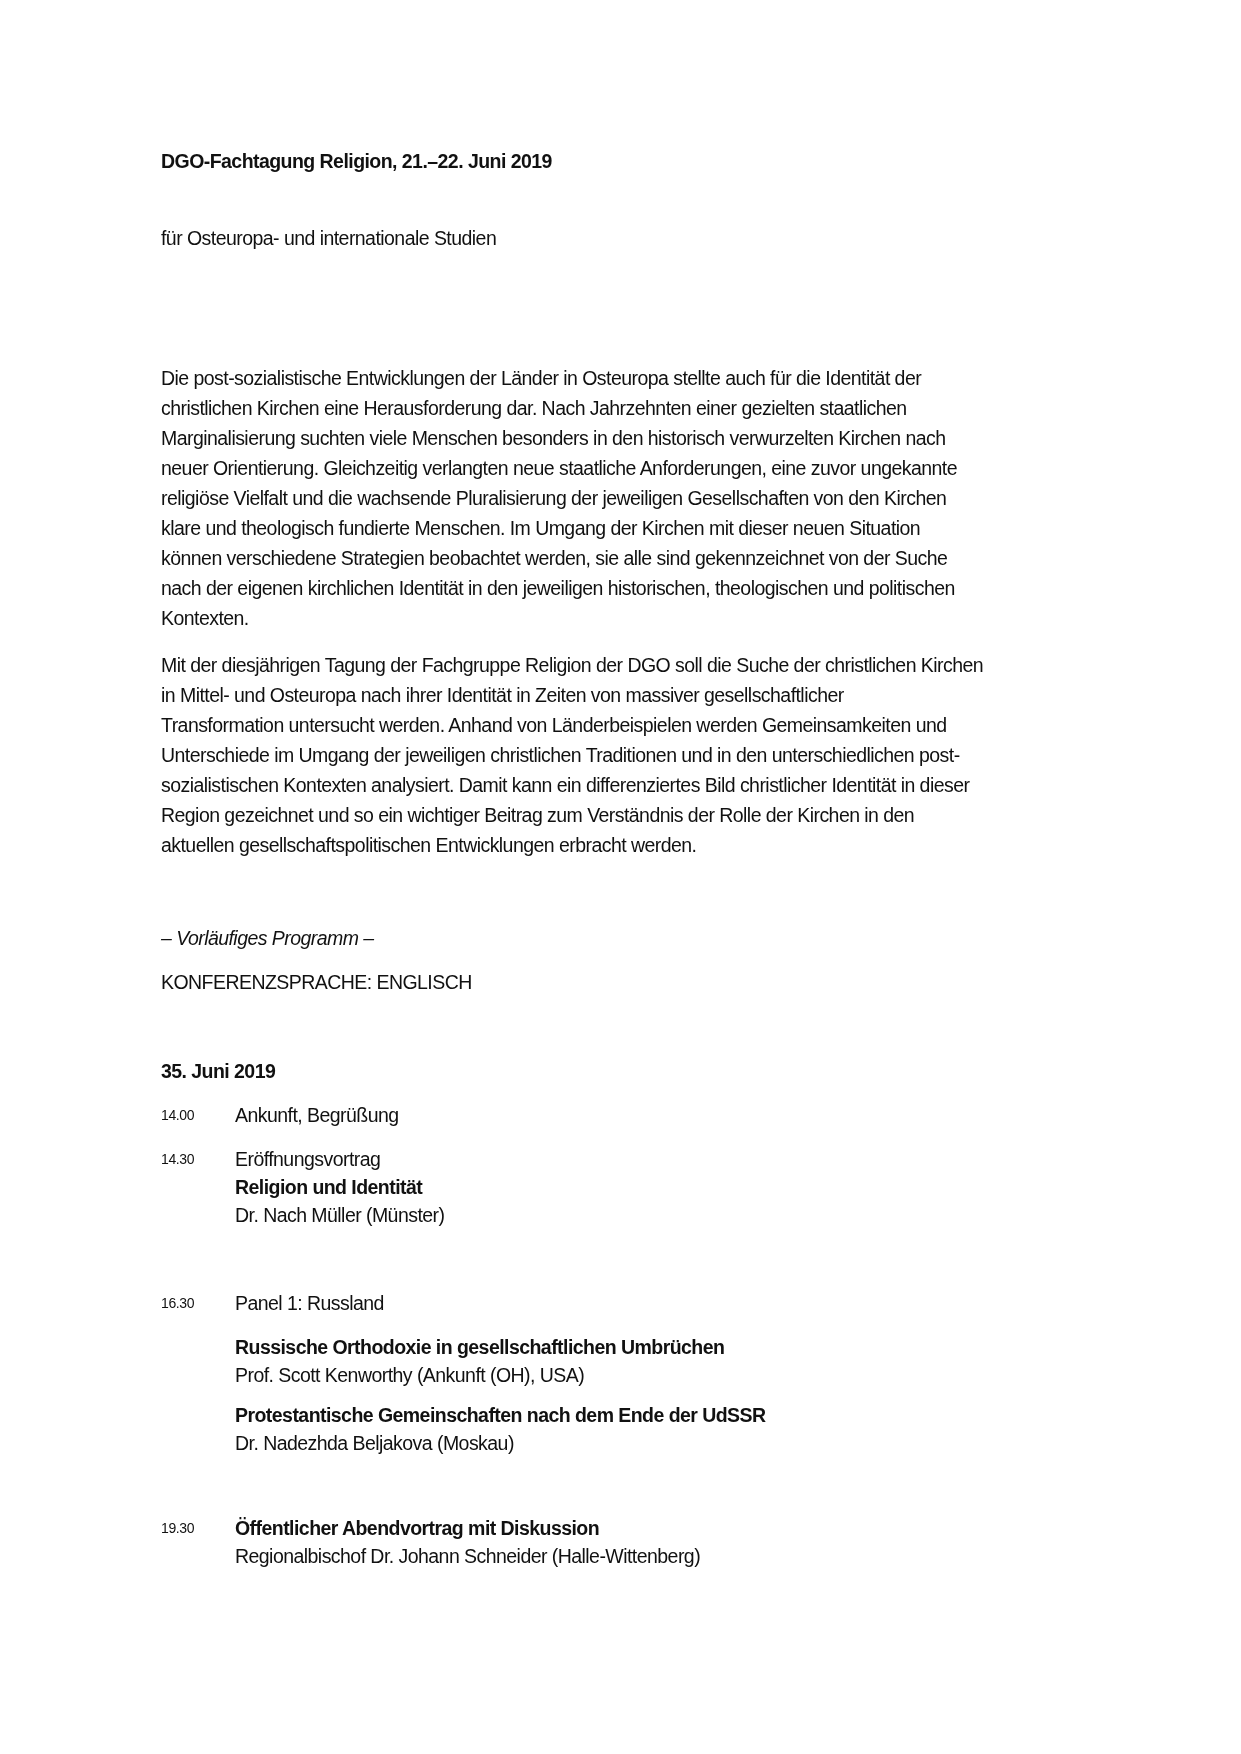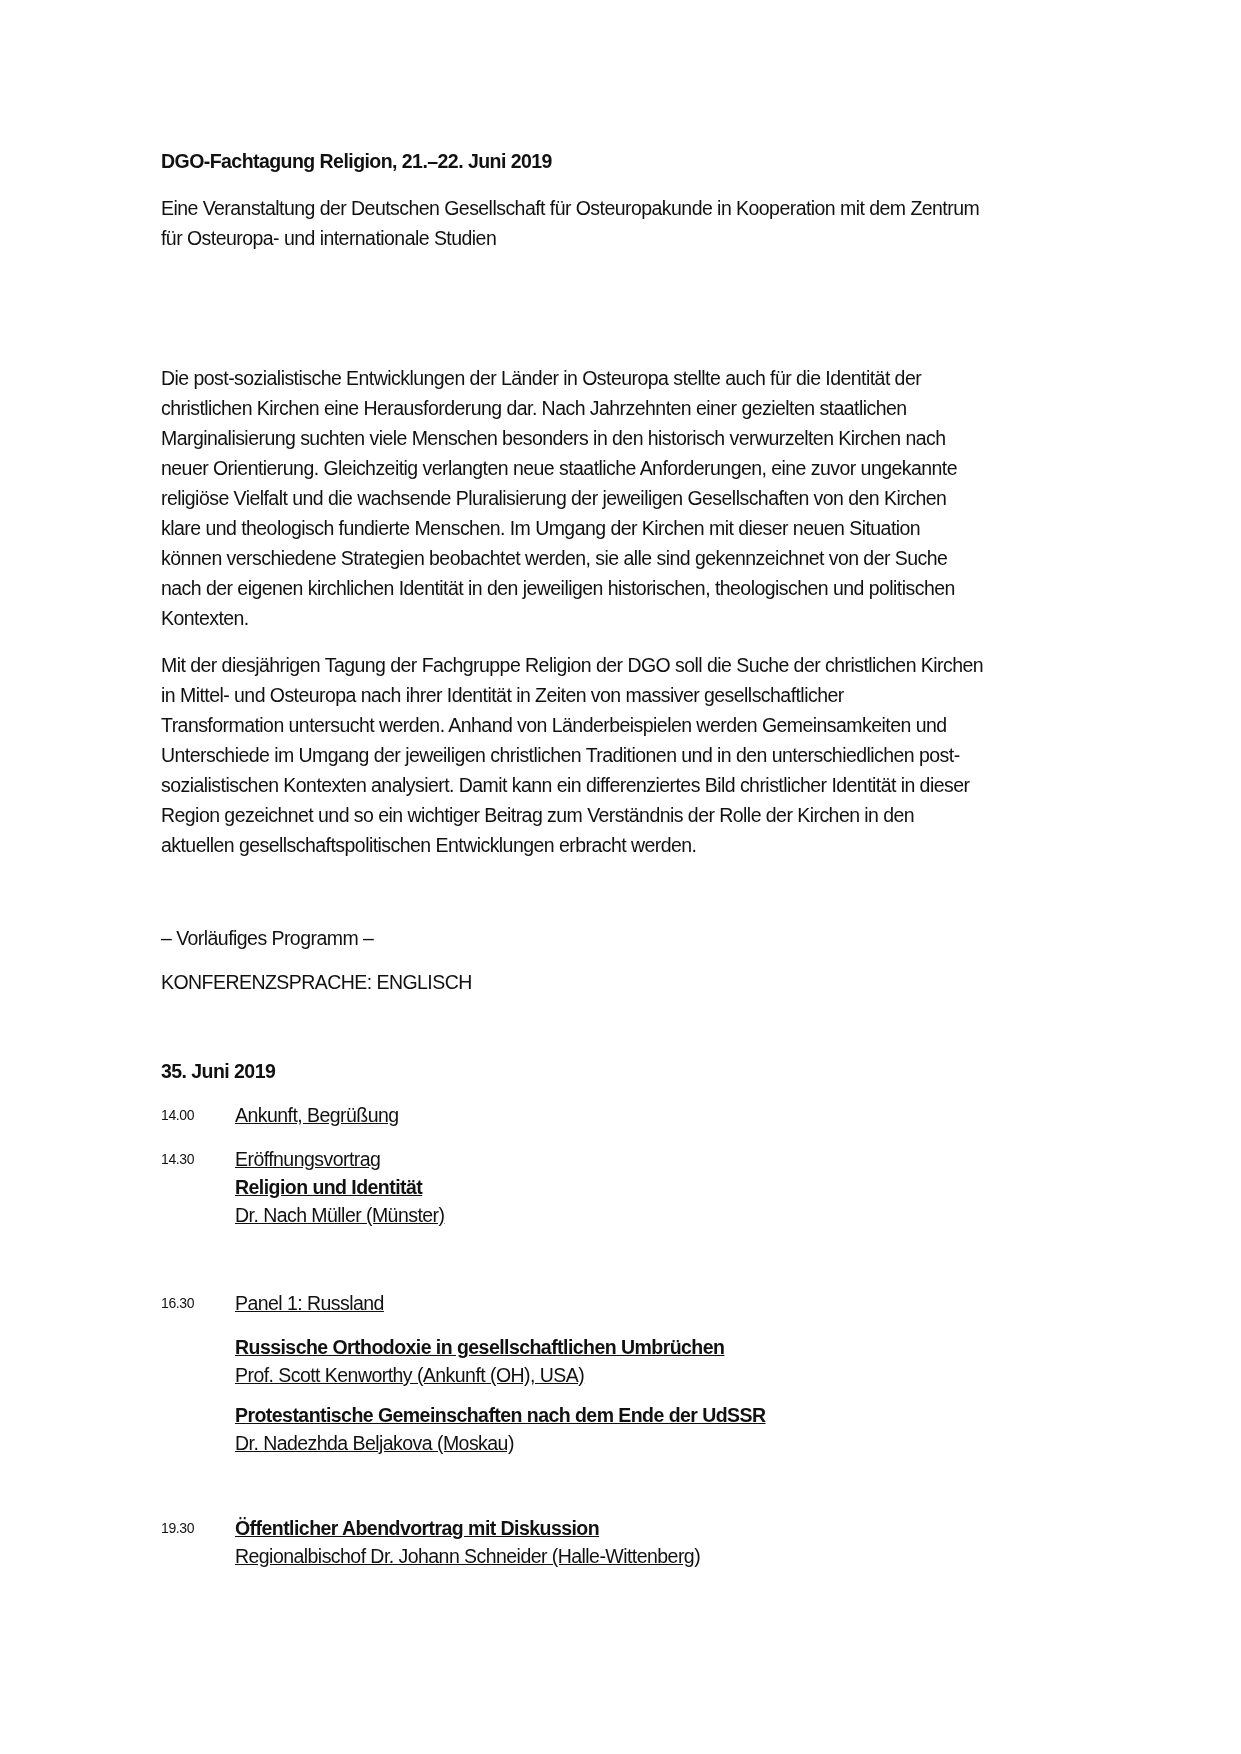--- a/index.html
+++ b/index.html
@@ -8,31 +8,30 @@
       position: absolute; left: 13px; top: 0; width: 1241px; height: 1754px;
       background: #ffffff; color: #111111;
       font-family: "Liberation Sans", sans-serif;
     }
     .line {
       position: absolute; left: 148px; white-space: nowrap;
       font-size: 19.5px; line-height: 24px; letter-spacing: -0.55px;
       transform-origin: left top;
     }
     .b { font-weight: bold; }
-    .i { }
+    .i { font-style: italic; }
     .time { position: absolute; left: 148px; white-space: nowrap; font-size: 14px; line-height: 24px; letter-spacing: -0.4px; }
-    .ind { left: 222px; text-decoration: underline; }
+    .ind { left: 222px; }
   </style>
 </head>
 <body>
 
 <div class="page">
 
   <div class="line b" style="top:149px">DGO-Fachtagung Religion, 21.–22. Juni 2019</div>
-  <div class="line" style="top:196px">Eine Veranstaltung der Deutschen Gesellschaft für Osteuropakunde in Kooperation mit dem Zentrum</div>
   <div class="line" style="top:226px">für Osteuropa- und internationale Studien</div>
 
 
   <div>
     <div class="line" style="top:366px">Die post-sozialistische Entwicklungen der Länder in Osteuropa stellte auch für die Identität der</div>
     <div class="line" style="top:396px">christlichen Kirchen eine Herausforderung dar. Nach Jahrzehnten einer gezielten staatlichen</div>
     <div class="line" style="top:426px">Marginalisierung suchten viele Menschen besonders in den historisch verwurzelten Kirchen nach</div>
     <div class="line" style="top:456px">neuer Orientierung. Gleichzeitig verlangten neue staatliche Anforderungen, eine zuvor ungekannte</div>
     <div class="line" style="top:486px">religiöse Vielfalt und die wachsende Pluralisierung der jeweiligen Gesellschaften von den Kirchen</div>
     <div class="line" style="top:516px">klare und theologisch fundierte Menschen. Im Umgang der Kirchen mit dieser neuen Situation</div>

